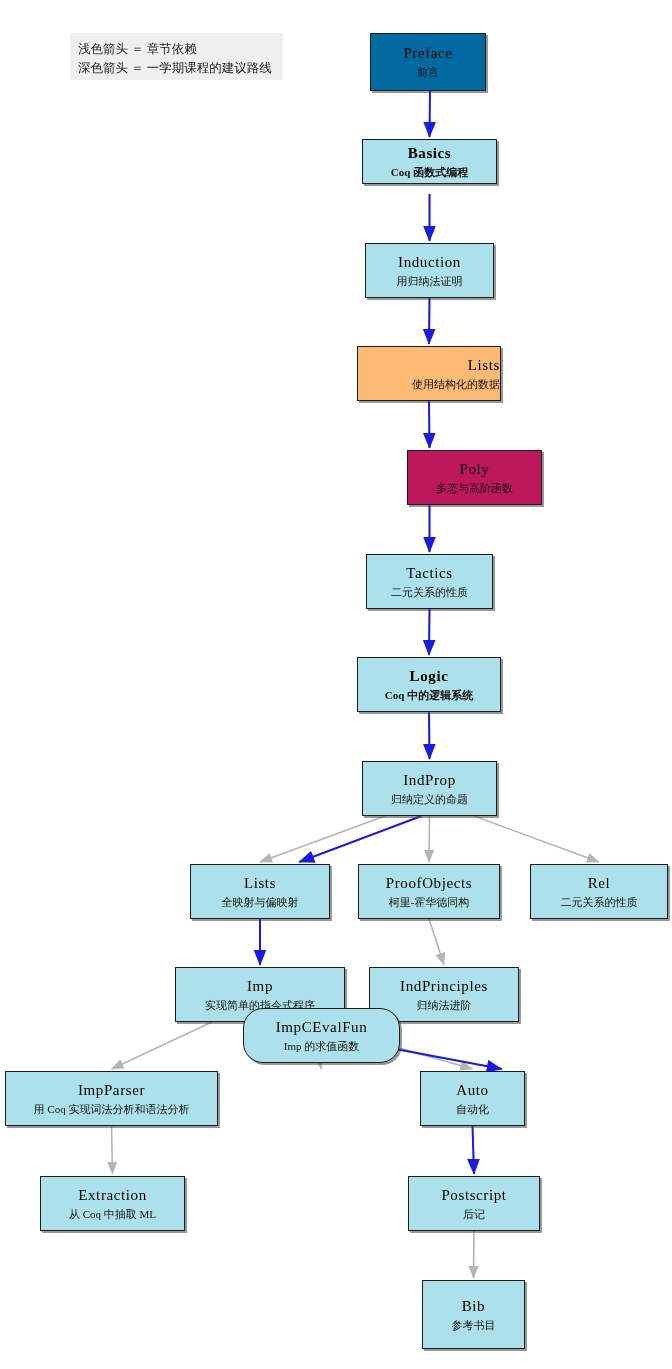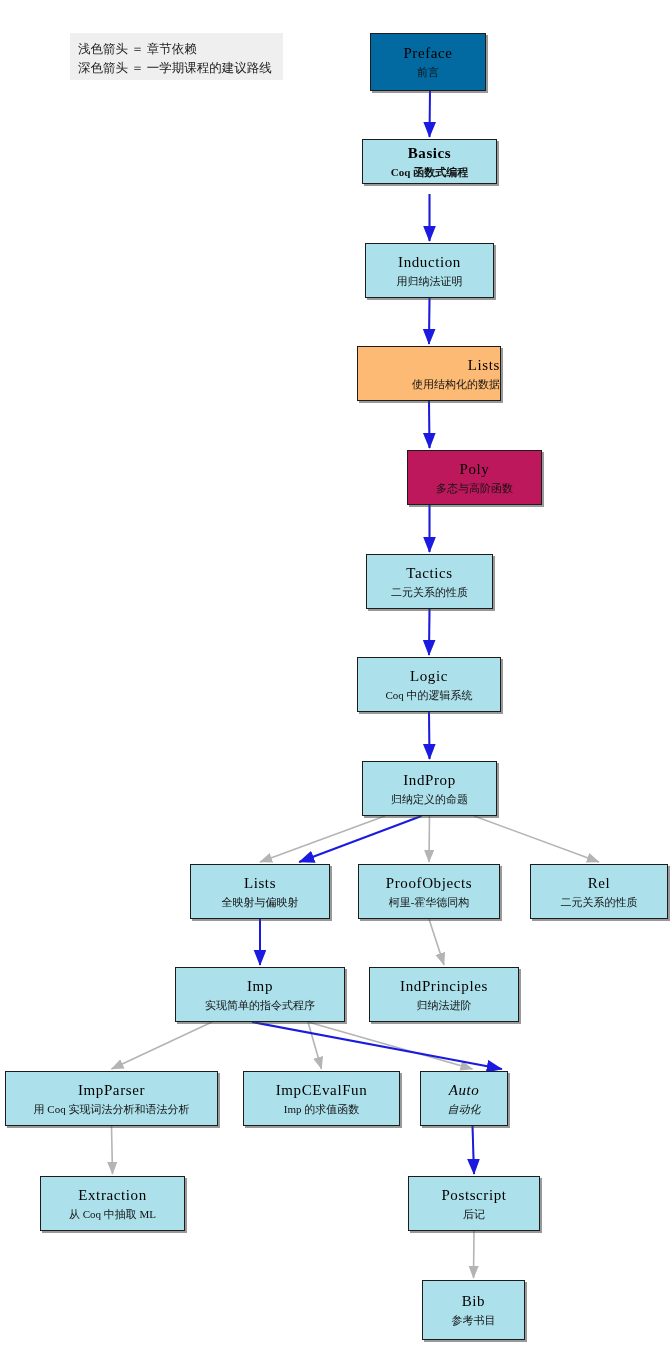--- a/index.html
+++ b/index.html
@@ -142,21 +142,21 @@
         <div class="subtitle">使用结构化的数据</div>
       </div>
       <div class="node" style="left: 362px; top: 450px; width: 135px; height: 55px; background: #be185d; border-color: rgb(28, 28, 28); margin-left: 45px;">
         <div class="title">Poly</div>
         <div class="subtitle">多态与高阶函数</div>
       </div>
       <div class="node" style="left: 366px; top: 554px; width: 127px; height: 55px; background: rgb(172, 224, 234); border-color: rgb(28, 28, 28);">
         <div class="title">Tactics</div>
         <div class="subtitle">二元关系的性质</div>
       </div>
-      <div class="node" style="left: 357px; top: 657px; width: 144px; height: 55px; background: rgb(172, 224, 234); border-color: rgb(28, 28, 28);">
+      <div class="node" style="left: 357px; top: 657px; width: 144px; height: 55px; background: rgb(172, 224, 234); border-color: rgb(28, 28, 28); font-weight: bold;">
         <div class="title">Logic</div>
         <div class="subtitle">Coq 中的逻辑系统</div>
       </div>
       <div class="node" style="left: 362px; top: 761px; width: 135px; height: 55px; background: rgb(172, 224, 234); border-color: rgb(28, 28, 28);">
         <div class="title">IndProp</div>
         <div class="subtitle">归纳定义的命题</div>
       </div>
       <div class="node" style="left: 190px; top: 864px; width: 140px; height: 55px; background: rgb(172, 224, 234); border-color: rgb(28, 28, 28);">
         <div class="title">Lists</div>
         <div class="subtitle">全映射与偏映射</div>
@@ -174,35 +174,35 @@
         <div class="subtitle">实现简单的指令式程序</div>
       </div>
       <div class="node" style="left: 369px; top: 967px; width: 150px; height: 55px; background: rgb(172, 224, 234); border-color: rgb(28, 28, 28);">
         <div class="title">IndPrinciples</div>
         <div class="subtitle">归纳法进阶</div>
       </div>
       <div class="node" style="left: 5px; top: 1071px; width: 213px; height: 55px; background: rgb(172, 224, 234); border-color: rgb(28, 28, 28);">
         <div class="title">ImpParser</div>
         <div class="subtitle">用 Coq 实现词法分析和语法分析</div>
       </div>
-      <div class="node" style="left: 243px; top: 1071px; width: 157px; height: 55px; background: rgb(172, 224, 234); border-color: rgb(28, 28, 28);">
+      <div class="node" style="left: 243px; top: 1008px; width: 157px; height: 55px; background: rgb(172, 224, 234); border-color: rgb(28, 28, 28); border-radius: 20px;">
         <div class="title">ImpCEvalFun</div>
         <div class="subtitle">Imp 的求值函数</div>
       </div>
-      <div class="node" style="left: 420px; top: 1071px; width: 88px; height: 55px; background: rgb(172, 224, 234); border-color: rgb(28, 28, 28); font-style: italic;">
+      <div class="node" style="left: 420px; top: 1071px; width: 105px; height: 55px; background: rgb(172, 224, 234); border-color: rgb(28, 28, 28);">
         <div class="title">Auto</div>
         <div class="subtitle">自动化</div>
       </div>
       <div class="node" style="left: 40px; top: 1176px; width: 145px; height: 55px; background: rgb(172, 224, 234); border-color: rgb(28, 28, 28);">
         <div class="title">Extraction</div>
         <div class="subtitle">从 Coq 中抽取 ML</div>
       </div>
       <div class="node" style="left: 408px; top: 1176px; width: 132px; height: 55px; background: rgb(172, 224, 234); border-color: rgb(28, 28, 28); justify-content: center;">
         <div class="title">Postscript</div>
         <div class="subtitle">后记</div>
       </div>
-      <div class="node" style="left: 422px; top: 1280px; width: 103px; height: 60px; background: rgb(172, 224, 234); border-color: rgb(28, 28, 28);">
+      <div class="node" style="left: 422px; top: 1280px; width: 103px; height: 69px; background: rgb(172, 224, 234); border-color: rgb(28, 28, 28);">
         <div class="title">Bib</div>
         <div class="subtitle">参考书目</div>
       </div>
     </div>
 
 </div>
 
 </body></html>

